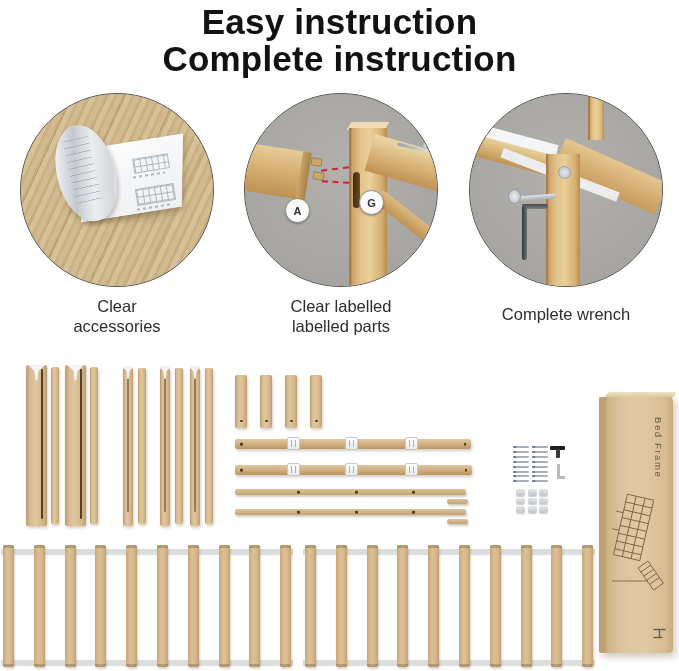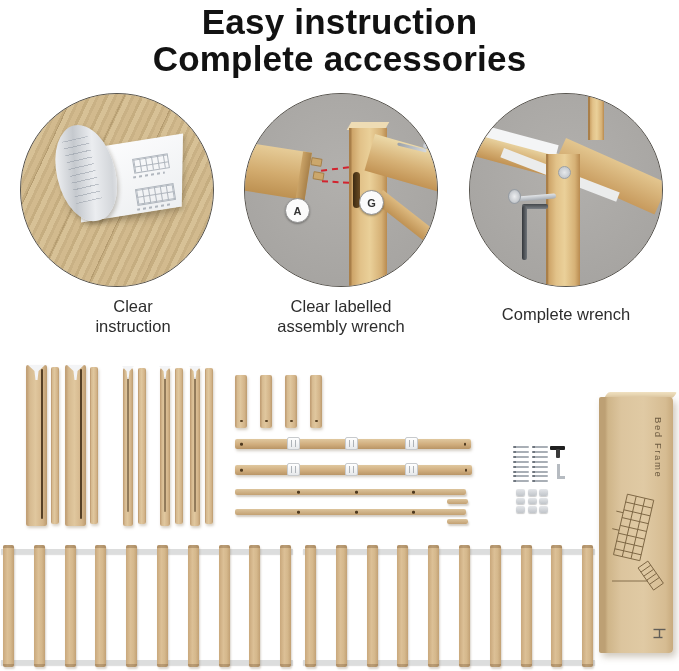--- a/index.html
+++ b/index.html
@@ -8,21 +8,21 @@
 
   
   .title{position:absolute;top:3px;left:0;width:100%;text-align:center;
          font-size:35px;line-height:37px;font-weight:600;color:#121212;letter-spacing:.2px;}
 
   
   .circle{position:absolute;top:93px;width:194px;height:194px;border-radius:50%;
           border:1px solid #57544e;overflow:hidden;box-sizing:border-box;background:#aaa8a5;}
   .c1{left:20px}.c2{left:244px}.c3{left:469px}
   .caption{position:absolute;width:194px;text-align:center;font-size:16.5px;line-height:20px;color:#2d2d2d;}
-  .cap1{left:36px;top:296px}.cap2{left:244px;top:296px}.cap3{left:469px;top:304px}
+  .cap1{left:20px;top:296px}.cap2{left:244px;top:296px}.cap3{left:469px;top:304px}
 
   .abs{position:absolute;}
 
   
   .bamboo{inset:0;background:
      repeating-linear-gradient(115deg, rgba(115,88,50,.20) 0 1px, rgba(0,0,0,0) 1px 47px),
      repeating-linear-gradient(115deg,#d7c196 0 5px,#c9b185 5px 8px,#d2ba8e 8px 13px,#c5ad80 13px 16px);}
   .book-shadow{left:38px;top:98px;width:128px;height:34px;border-radius:50%;
      background:radial-gradient(ellipse,rgba(60,45,25,.28),rgba(60,45,25,0) 70%);filter:blur(2px);}
   .page-right{left:60px;top:48px;width:102px;height:72px;
@@ -143,21 +143,21 @@
 
   :root{--red:#d2232e;}
 </style>
 </head>
 <body>
 
 <div class="canvas">
 
   <div class="title">
     <div>Easy instruction</div>
-    <div>Complete accessories</div>
+    <div>Complete instruction</div>
   </div>
 
   <div class="circle c1">
     <div class="abs bamboo"></div>
     <div class="abs book-shadow"></div>
     <div class="abs page-right"></div>
     <div class="abs page-curl"></div>
     <div class="abs curl-marks"></div>
     <div class="abs sketch sk1"></div>
     <div class="abs skdash skd1"></div>
@@ -195,25 +195,25 @@
     <div class="abs wood-v post3"></div>
     <div class="abs washer3"></div>
     <div class="abs bolt-shaft"></div>
     <div class="abs bolt-head"></div>
     <div class="abs wr-h"></div>
     <div class="abs wr-v"></div>
   </div>
 
   <div class="caption cap1">
     <div>Clear</div>
-    <div>instruction</div>
+    <div>accessories</div>
   </div>
   <div class="caption cap2">
     <div>Clear labelled</div>
-    <div>assembly wrench</div>
+    <div>labelled parts</div>
   </div>
   <div class="caption cap3">
     <div>Complete wrench</div>
   </div>
 
   <div id="flatlay">
 
     <div class="railT" style="left:235px;top:439px;width:236px;">
       <div class="dot" style="left:5px"></div>
       <div class="dot" style="right:5px"></div>

